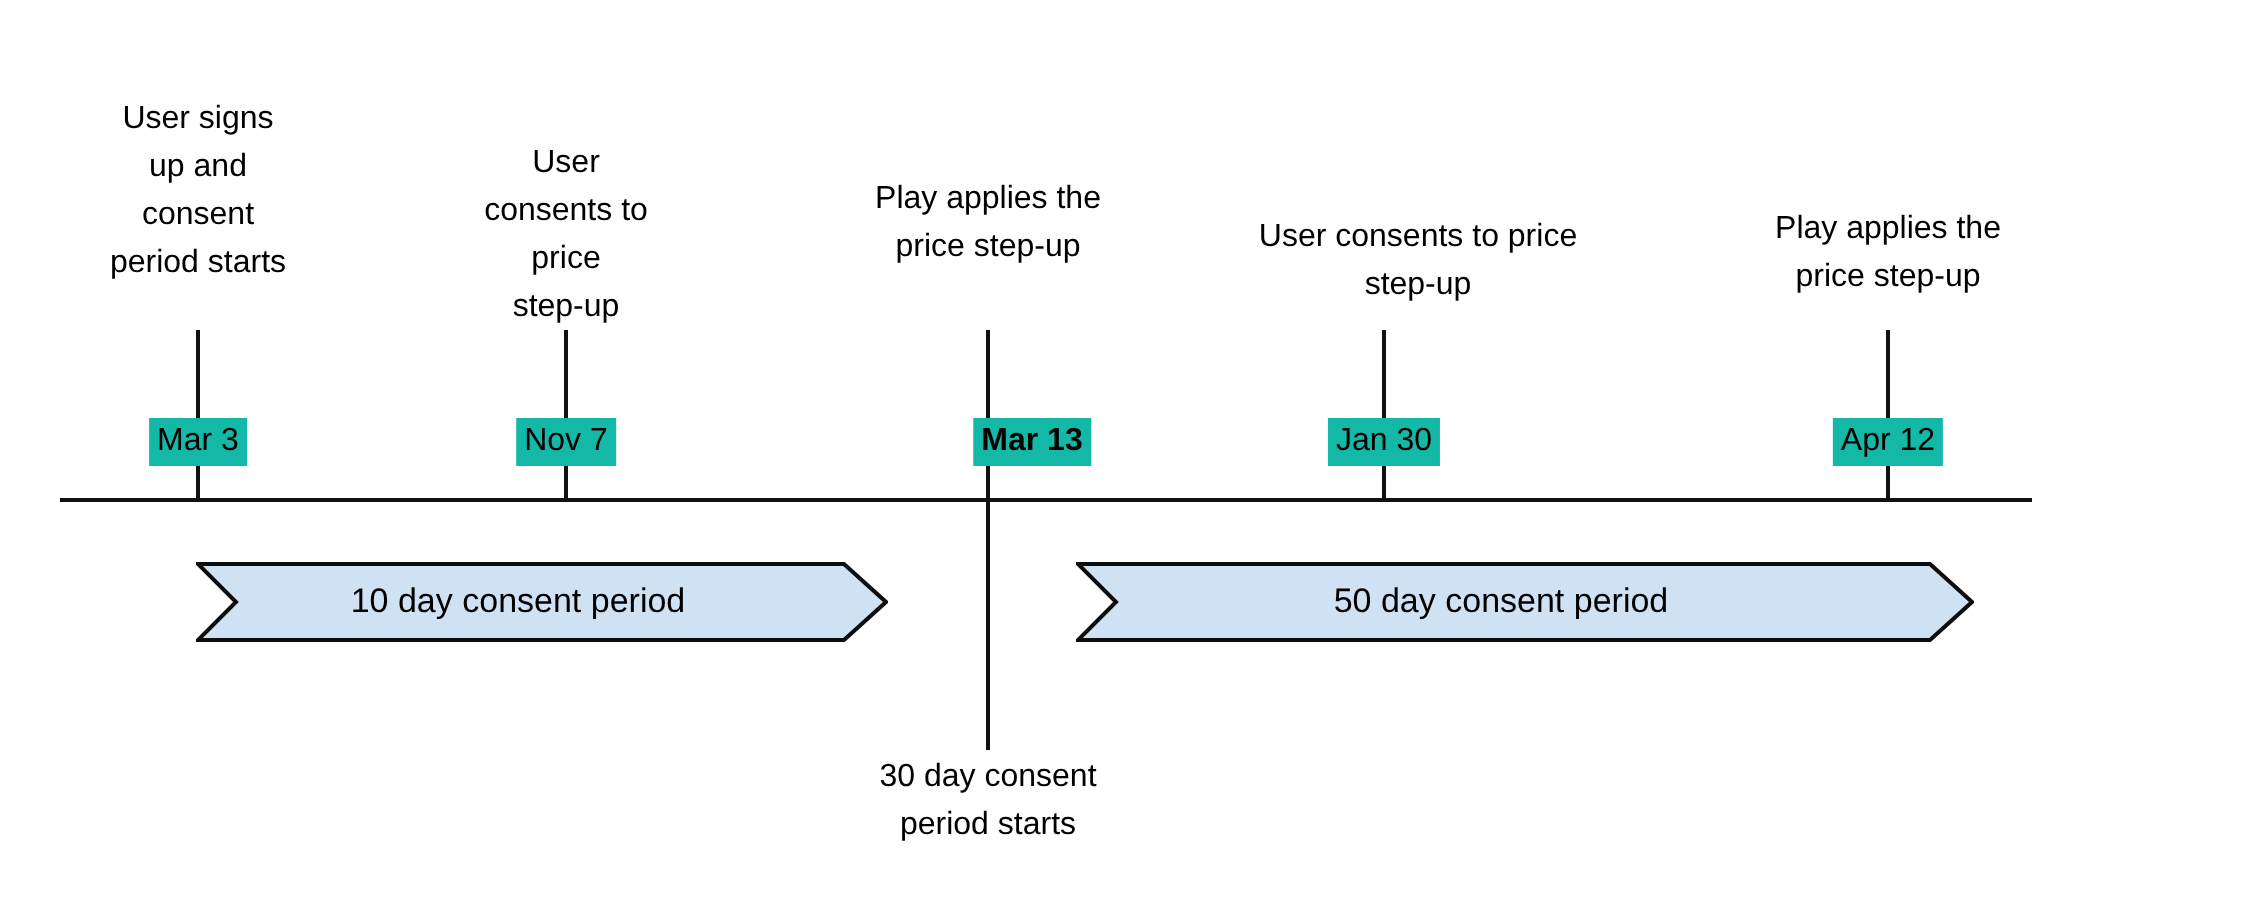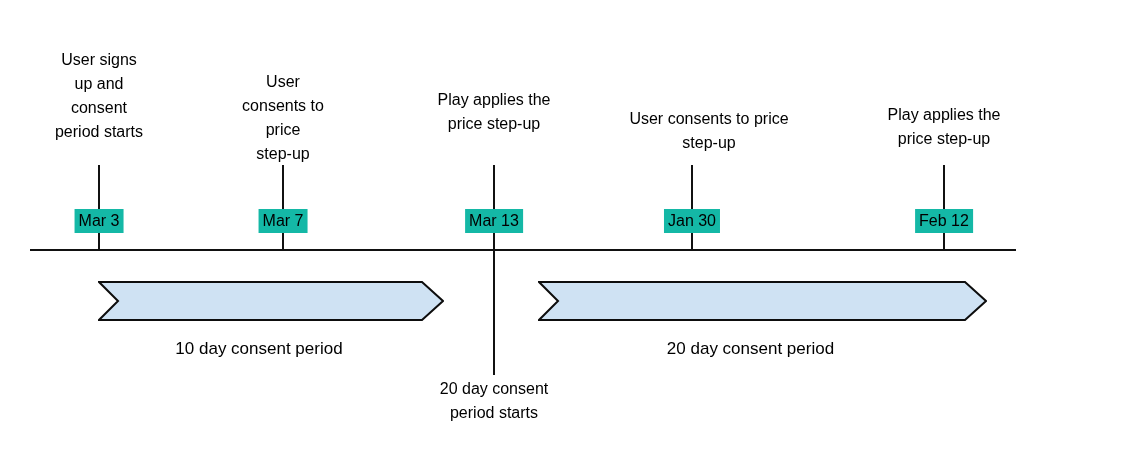--- a/index.html
+++ b/index.html
@@ -59,21 +59,21 @@
     transform: translateX(-50%);
     background: #14b8a6;
     font-size: 16px;
     line-height: 24px;
     height: 24px;
     padding: 0 4px;
     white-space: nowrap;
   }
   .date-e1 { left: 99px; }
   .date-e2 { left: 283px; }
-  .date-e3 { left: 494px; }
+  .date-e3 { left: 516px; font-weight: bold; }
   .date-e4 { left: 692px; }
   .date-e5 { left: 944px; }
   
   .period {
     position: absolute;
     top: 281px;
     height: 40px;
   }
   .period svg {
     position: absolute;
@@ -86,21 +86,20 @@
     left: 0;
     top: 0;
     width: 100%;
     height: 100%;
     display: flex;
     align-items: center;
     justify-content: center;
     padding-right: 24px;
     box-sizing: border-box;
     font-size: 17px;
-    margin-top: 48px;
   }
   .p1 { left: 98px;  width: 346px; }
   .p2 { left: 538px; width: 449px; }
   
   .annotation {
     position: absolute;
     left: 494px;
     top: 377px;
     width: 170px;
     transform: translateX(-50%);
@@ -132,35 +131,35 @@
 
   <div class="tick tick-e1"></div>
   <div class="tick tick-e2"></div>
   <div class="tick tick-e3"></div>
   <div class="tick tick-e4"></div>
   <div class="tick tick-e5"></div>
 
   <div class="axis"></div>
 
   <div class="date-badge date-e1">Mar 3</div>
-  <div class="date-badge date-e2">Mar 7</div>
+  <div class="date-badge date-e2">Nov 7</div>
   <div class="date-badge date-e3">Mar 13</div>
   <div class="date-badge date-e4">Jan 30</div>
-  <div class="date-badge date-e5">Feb 12</div>
+  <div class="date-badge date-e5">Apr 12</div>
 
   <div class="period p1">
     <svg width="346" height="40" viewBox="0 0 346 40">
       <polygon points="1,1 324,1 345,20 324,39 1,39 20,20" fill="#cfe2f3" stroke="#0d0d0d" stroke-width="2" stroke-linejoin="miter"></polygon>
     </svg>
     <div class="plabel">10 day consent period</div>
   </div>
 
   <div class="period p2">
     <svg width="449" height="40" viewBox="0 0 449 40">
       <polygon points="1,1 427,1 448,20 427,39 1,39 20,20" fill="#cfe2f3" stroke="#0d0d0d" stroke-width="2" stroke-linejoin="miter"></polygon>
     </svg>
-    <div class="plabel">20 day consent period</div>
+    <div class="plabel">50 day consent period</div>
   </div>
 
-  <div class="annotation">20 day consent
+  <div class="annotation">30 day consent
 period starts</div>
 
 </div>
 
 </body></html>

